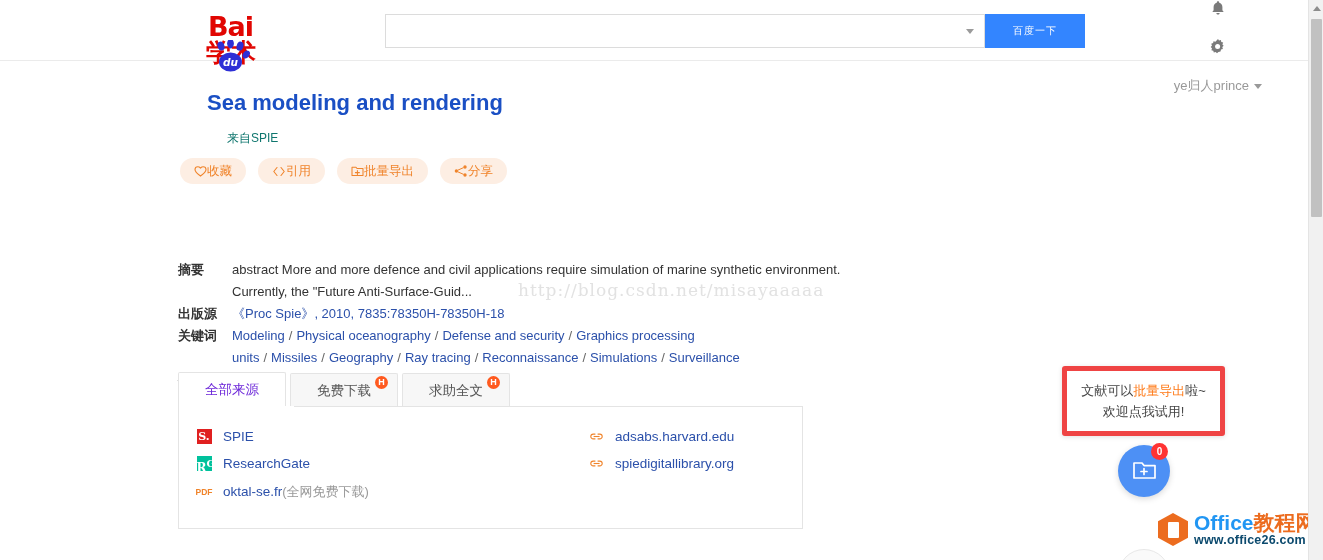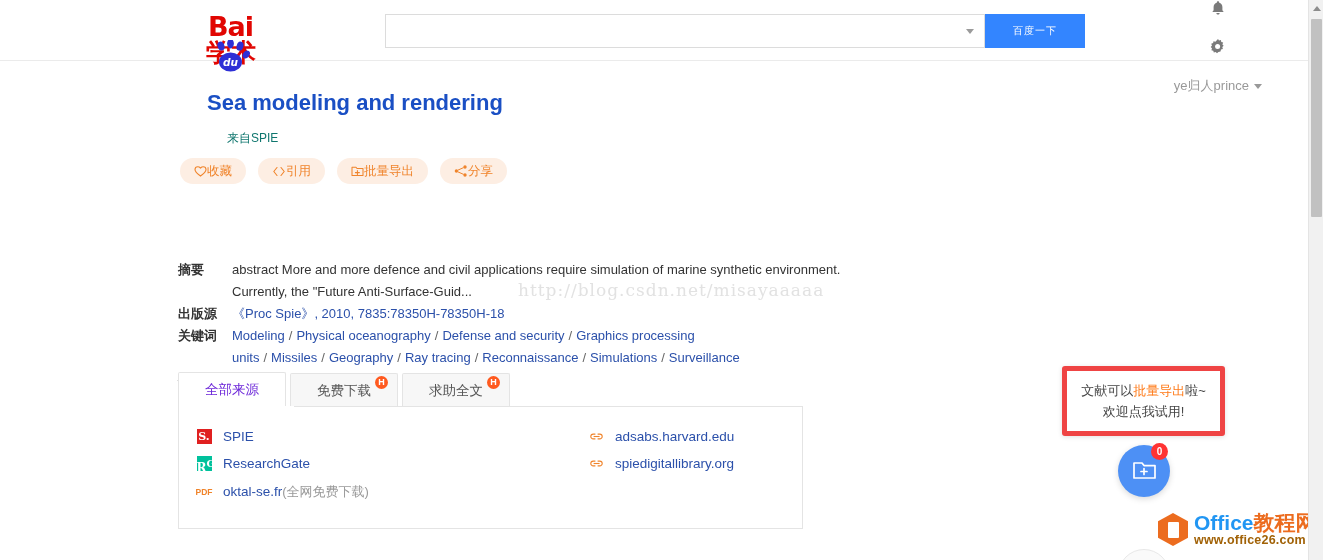--- a/index.html
+++ b/index.html
@@ -221,21 +221,21 @@
   }
   .wm-hex {
     width: 30px; height: 33px; background: #ec6c1f;
     clip-path: polygon(50% 0%, 100% 25%, 100% 75%, 50% 100%, 0% 75%, 0% 25%);
     display: flex; align-items: center; justify-content: center;
   }
   .wm-hex-inner { width: 11px; height: 16px; background: #fff; border-radius: 1px; }
   .wm-txt { line-height: 1.05; }
   .wm-line1 { font-size: 21px; font-weight: bold; color: #2196f3; }
   .wm-line1 .cn { color: #ec6c1f; }
-  .wm-line2 { font-size: 12.5px; font-weight: bold; color: #a16207; letter-spacing: 0.2px; }
+  .wm-line2 { font-size: 12.5px; font-weight: bold; color: #0c4a6e; letter-spacing: 0.2px; }
 
   
   .scrollbar {
     position: absolute; right: 0; top: 0; width: 15px; height: 560px;
     background: #f1f1f1; border-left: 1px solid #e4e4e4;
   }
   .sb-arrow {
     position: absolute; top: 0; left: 0; width: 15px; height: 16px;
     display: flex; align-items: center; justify-content: center; cursor: pointer;
   }

